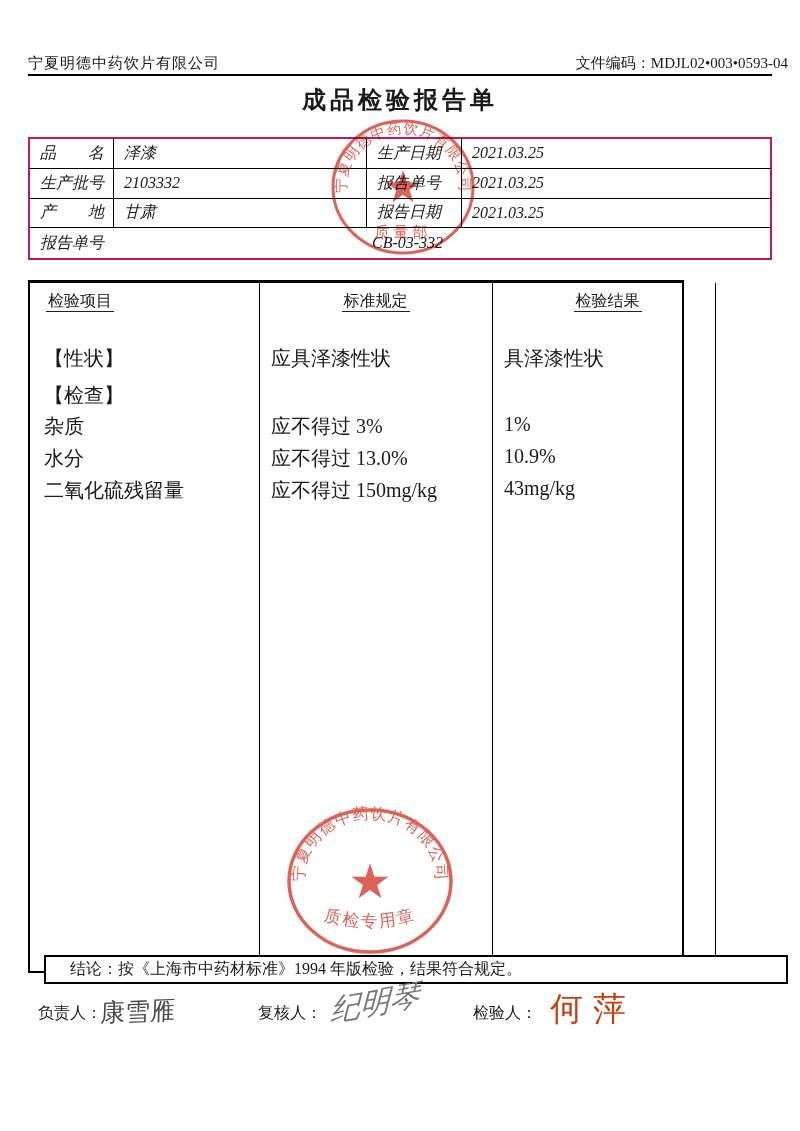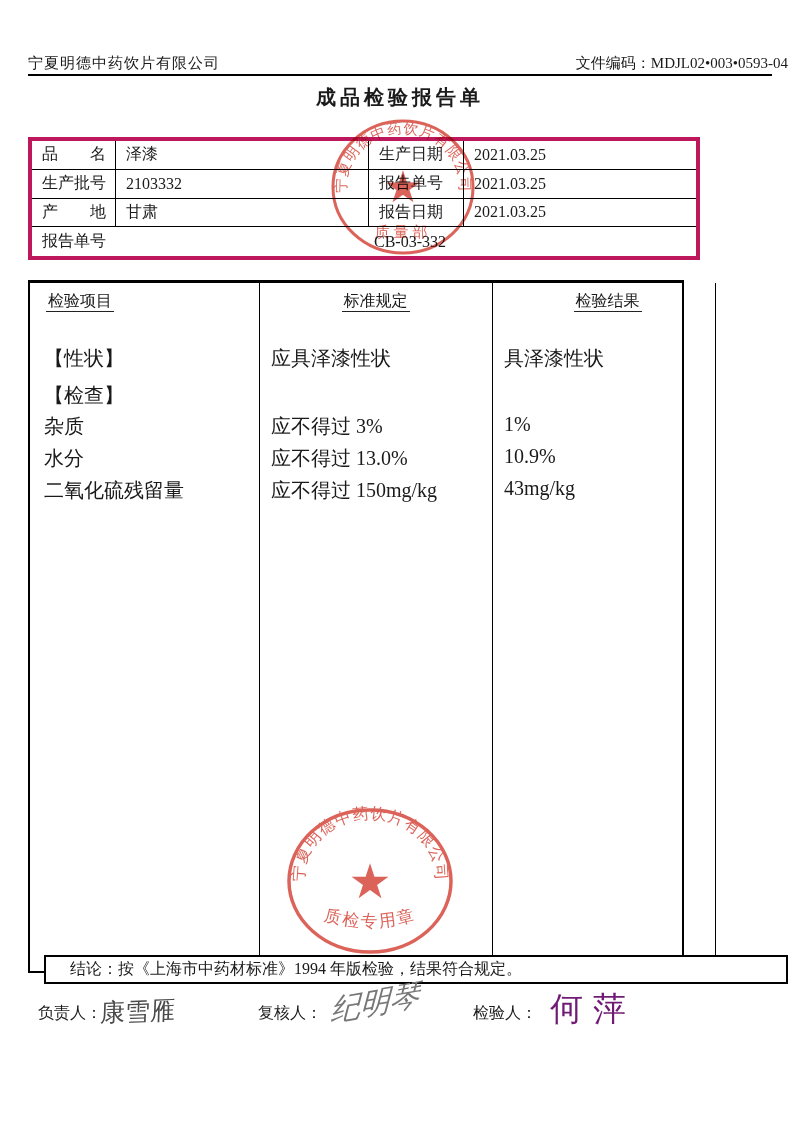--- a/index.html
+++ b/index.html
@@ -6,26 +6,26 @@
   body { background:#ffffff; font-family:"Liberation Serif","DejaVu Serif",serif; color:#1a1a1a; }
   .page { position:relative; width:800px; height:1131px; background:#ffffff; overflow:hidden; }
 
   
   .hdr-company { position:absolute; left:28px; top:54px; font-size:15px; letter-spacing:1px; }
   .hdr-code { position:absolute; right:12px; top:54px; font-size:15px; }
   .hdr-rule { position:absolute; left:28px; top:74px; width:744px; height:0; border-top:2px solid #000; }
 
   
   .title { position:absolute; left:0; top:84px; width:800px; text-align:center;
-           font-size:20px; font-weight:bold; letter-spacing:4px; }
+           font-size:24px; font-weight:bold; letter-spacing:4px; }
 
   
-  .t1 { position:absolute; left:28px; top:137px; width:672px; height:123px;
-        border:4px solid #be185d; display:grid;
-        grid-template-columns:84px 253px 95px auto; grid-template-rows:1fr 1fr 1fr 1fr; }
+  .t1 { position:absolute; left:28px; top:137px; width:744px; height:123px;
+        border:2px solid #be185d; display:grid;
+        grid-template-columns:84px 253px 95px auto; grid-template-rows:1fr 1fr 1fr 1fr;font-style:italic; }
   .t1 .c { display:flex; align-items:center; padding-left:10px; font-size:16px;
            border-right:1.5px solid #000; border-bottom:1.5px solid #000; white-space:pre; }
   .t1 .c.last { border-right:none; }
   .t1 .rowspan { grid-column:1 / 5; border-right:none; border-bottom:none; position:relative; }
   .t1 .rowspan .val { position:absolute; left:342px; top:50%; transform:translateY(-50%); }
 
   
   .t2 { position:absolute; left:28px; top:280px; width:656px; height:693px;
         border:2px solid #000; border-top:3px solid #000; }
   .t2 .vline { position:absolute; top:0; bottom:0; width:0; border-left:1.5px solid #000; }
@@ -43,21 +43,21 @@
   .concl { position:absolute; left:44px; top:955px; width:744px; height:29px;
            border:2px solid #000; display:flex; align-items:center; padding-left:24px;
            font-size:16px; background:#fff; }
 
   
   .sig-label { position:absolute; font-size:16px; top:1003px; }
   .sl1 { left:38px; } .sl2 { left:258px; } .sl3 { left:473px; }
   .handwriting { position:absolute; color:#3c3c3c; font-family:"DejaVu Sans",sans-serif; white-space:nowrap; }
   .hw1 { left:100px; top:995px; font-size:25px; transform:rotate(-2deg) skewX(-4deg); color:#4a4a4a; }
   .hw2 { left:330px; top:983px; font-size:30px; font-style:italic; transform:rotate(-10deg) skewX(-12deg); color:#777; }
-  .hw3 { left:550px; top:987px; font-size:33px; letter-spacing:10px; color:#701a75; }
+  .hw3 { left:550px; top:987px; font-size:33px; letter-spacing:10px; color:#c2410c; }
 
   
   .stamp { position:absolute; mix-blend-mode:multiply; opacity:0.88; pointer-events:none; }
   .stamp-top { left:327px; top:113px; }
   .stamp-bottom { left:283px; top:805px; }
   .stamp text, .stamp textPath { fill:#d64d42; font-family:"Liberation Serif","DejaVu Serif",serif; }
 </style>
 </head>
 <body>
 

